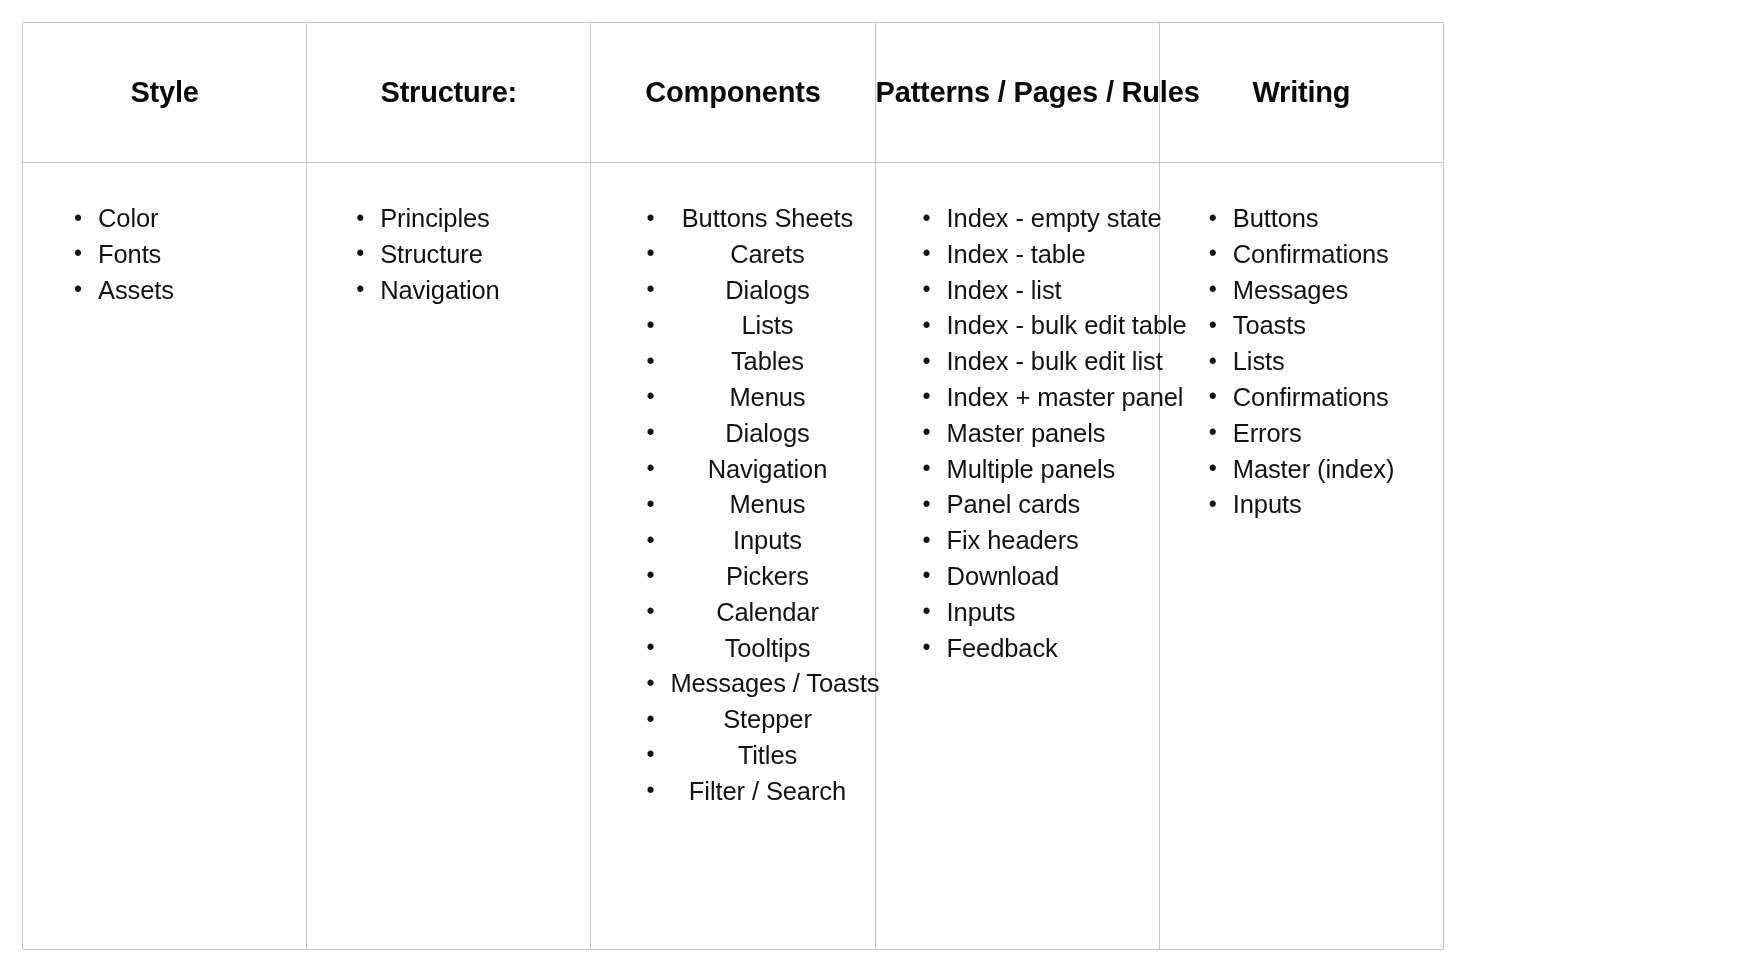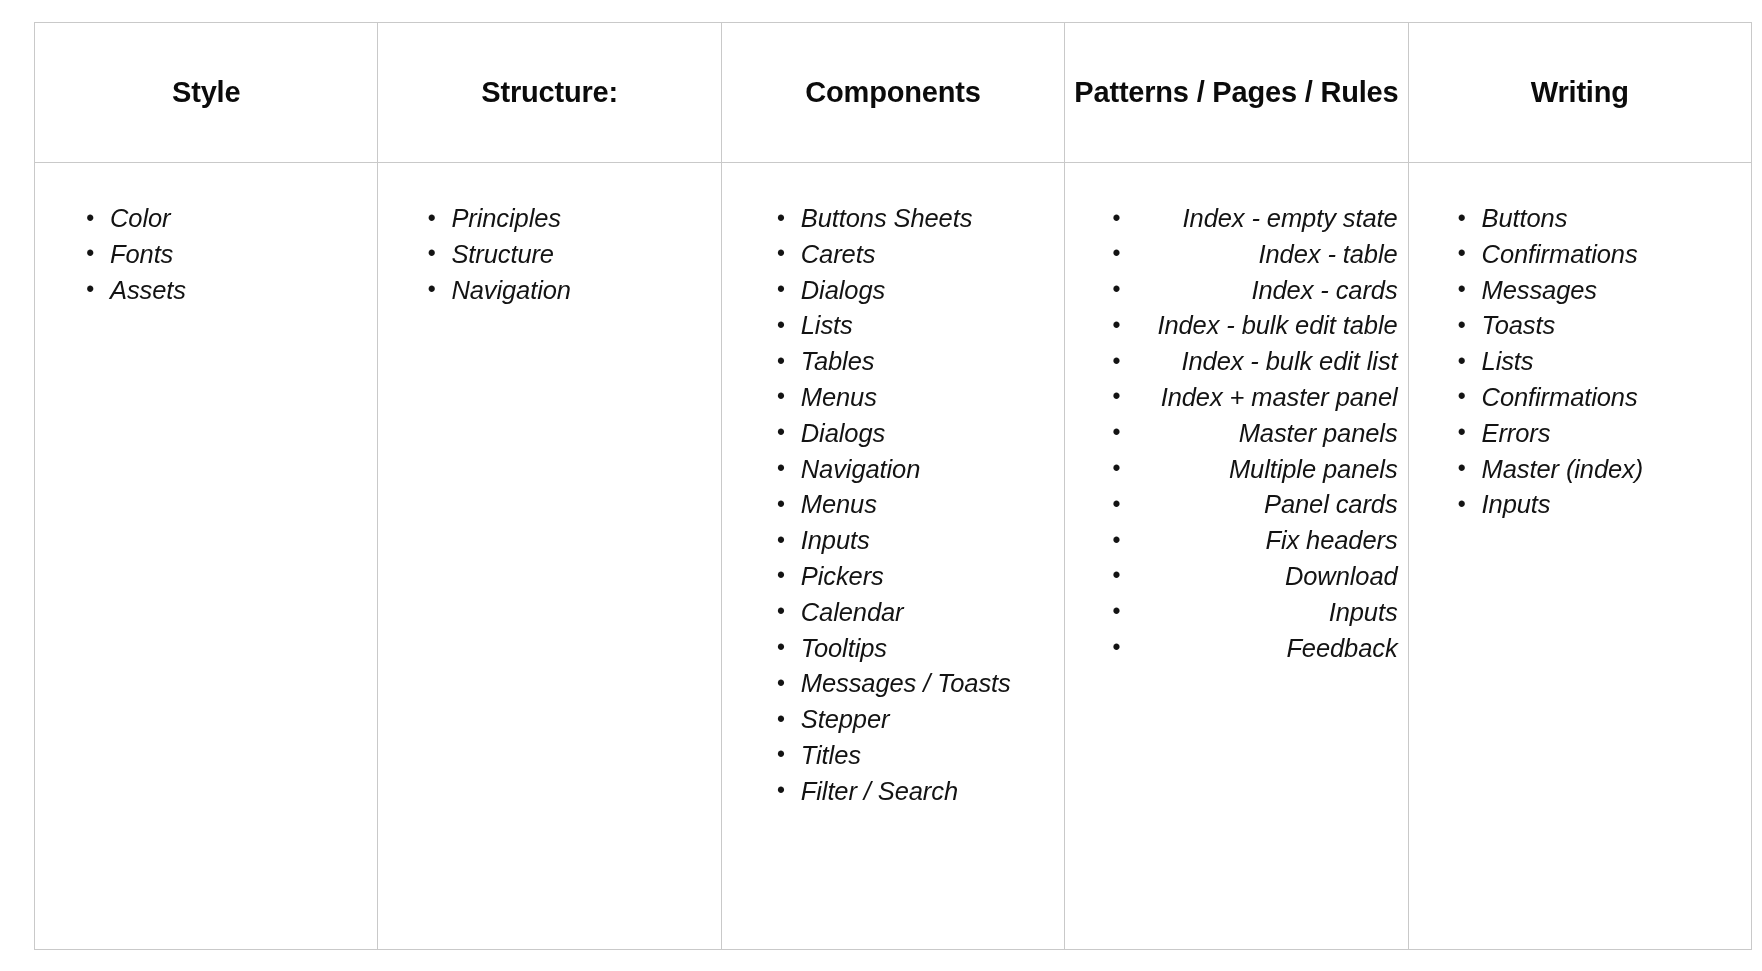--- a/index.html
+++ b/index.html
@@ -12,25 +12,24 @@
     height: 971px;
     font-family: "Liberation Sans", sans-serif;
     color: #111111;
     overflow: hidden;
   }
 
   .sheet {
     position: absolute;
     left: 22px;
     top: 22px;
-    width: 1718px;
+    width: 1422px;
     height: 925px;
     box-sizing: border-box;
     background: #ec4899;
-    margin-left: 12px;
   }
 
   table.matrix {
     width: 100%;
     height: 100%;
     border-collapse: collapse;
     table-layout: fixed;
   }
 
   table.matrix th,
@@ -60,29 +59,28 @@
   table.matrix tbody td {
     height: 786px;
   }
   .cell-inner {
     padding: 38px 10px 10px 10px;
     height: 100%;
     box-sizing: border-box;
   }
   .cell-inner.pad-style   { padding-left: 48px; }
   .cell-inner.pad-struct  { padding-left: 46px; }
-  .cell-inner.pad-comp    { padding-left: 52px; }
-  .cell-inner.pad-pat     { padding-left: 44px; text-align: right; }
+  .cell-inner.pad-comp    { padding-left: 52px; text-align: center; }
+  .cell-inner.pad-pat     { padding-left: 44px; }
   .cell-inner.pad-writ    { padding-left: 46px; }
 
   ul.bullets {
     list-style: none;
     margin: 0;
     padding: 0;
-    font-style: italic;
   }
   ul.bullets li {
     position: relative;
     font-size: 25.5px;
     line-height: 35.8px;
     color: #131313;
     padding-left: 27px;
     white-space: nowrap;
     letter-spacing: -0.1px;
   }
@@ -161,21 +159,21 @@
                 <li>Titles</li>
                 <li>Filter / Search</li>
               </ul>
           </div>
         </td>
         <td>
           <div class="cell-inner pad-pat">
             <ul class="bullets">
                 <li>Index - empty state</li>
                 <li>Index - table</li>
-                <li>Index - cards</li>
+                <li>Index - list</li>
                 <li>Index - bulk edit table</li>
                 <li>Index - bulk edit list</li>
                 <li>Index + master panel</li>
                 <li>Master panels</li>
                 <li>Multiple panels</li>
                 <li>Panel cards</li>
                 <li>Fix headers</li>
                 <li>Download</li>
                 <li>Inputs</li>
                 <li>Feedback</li>

